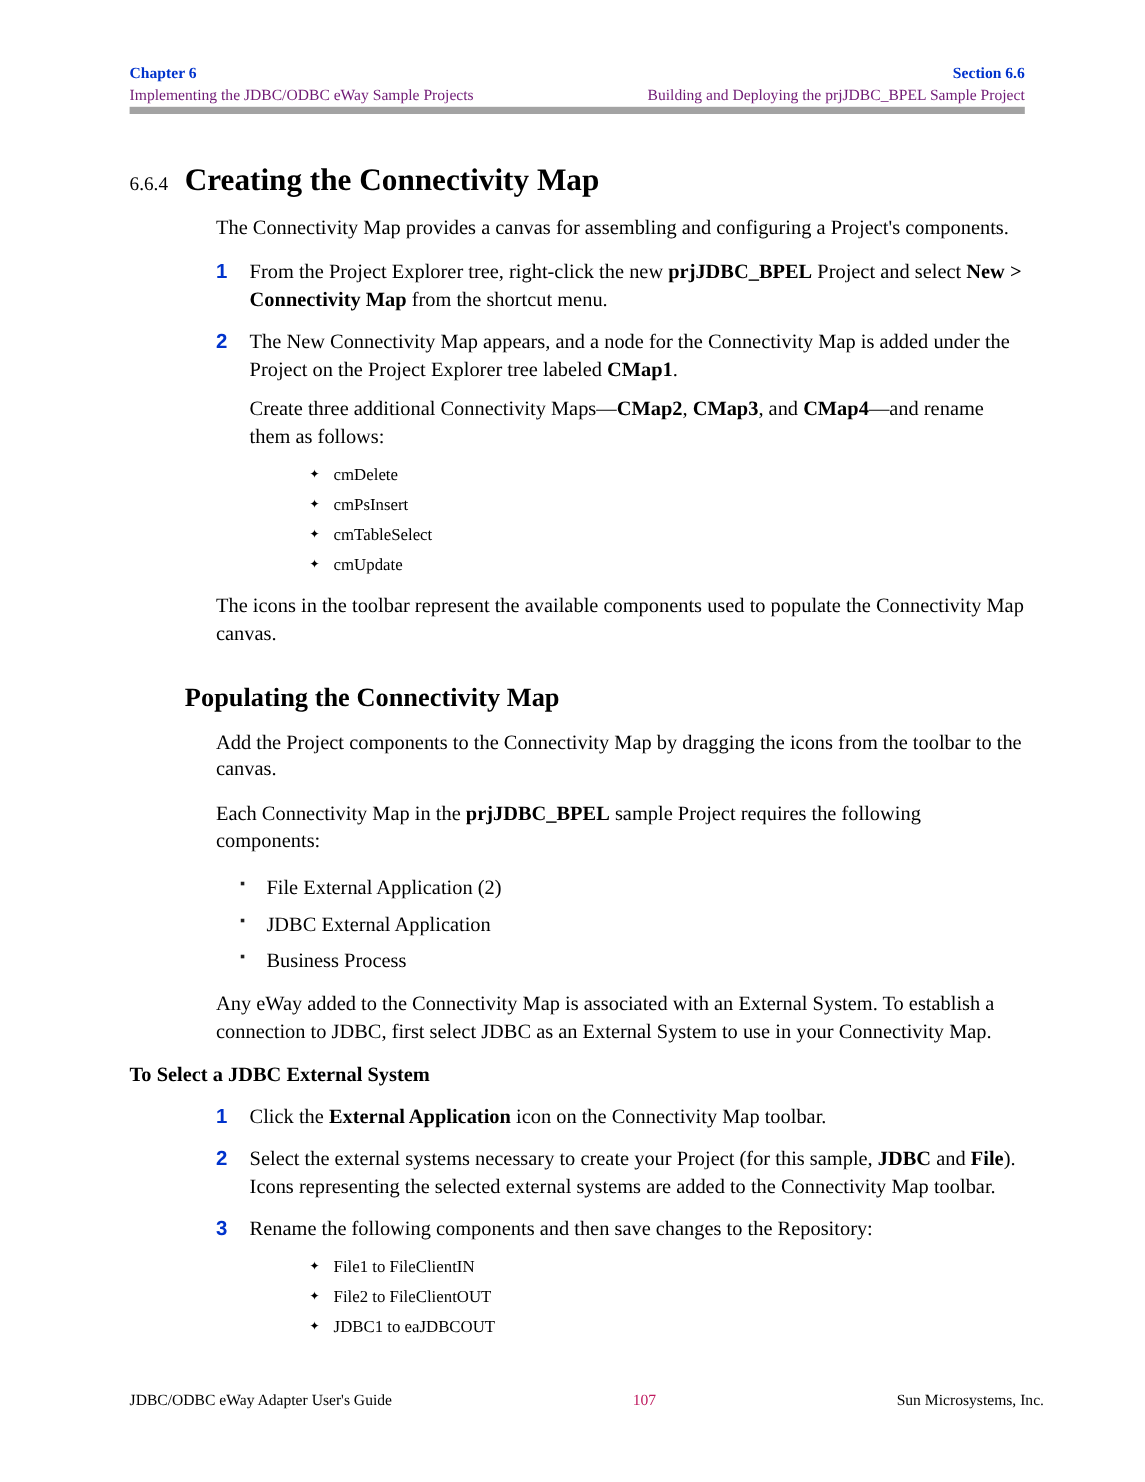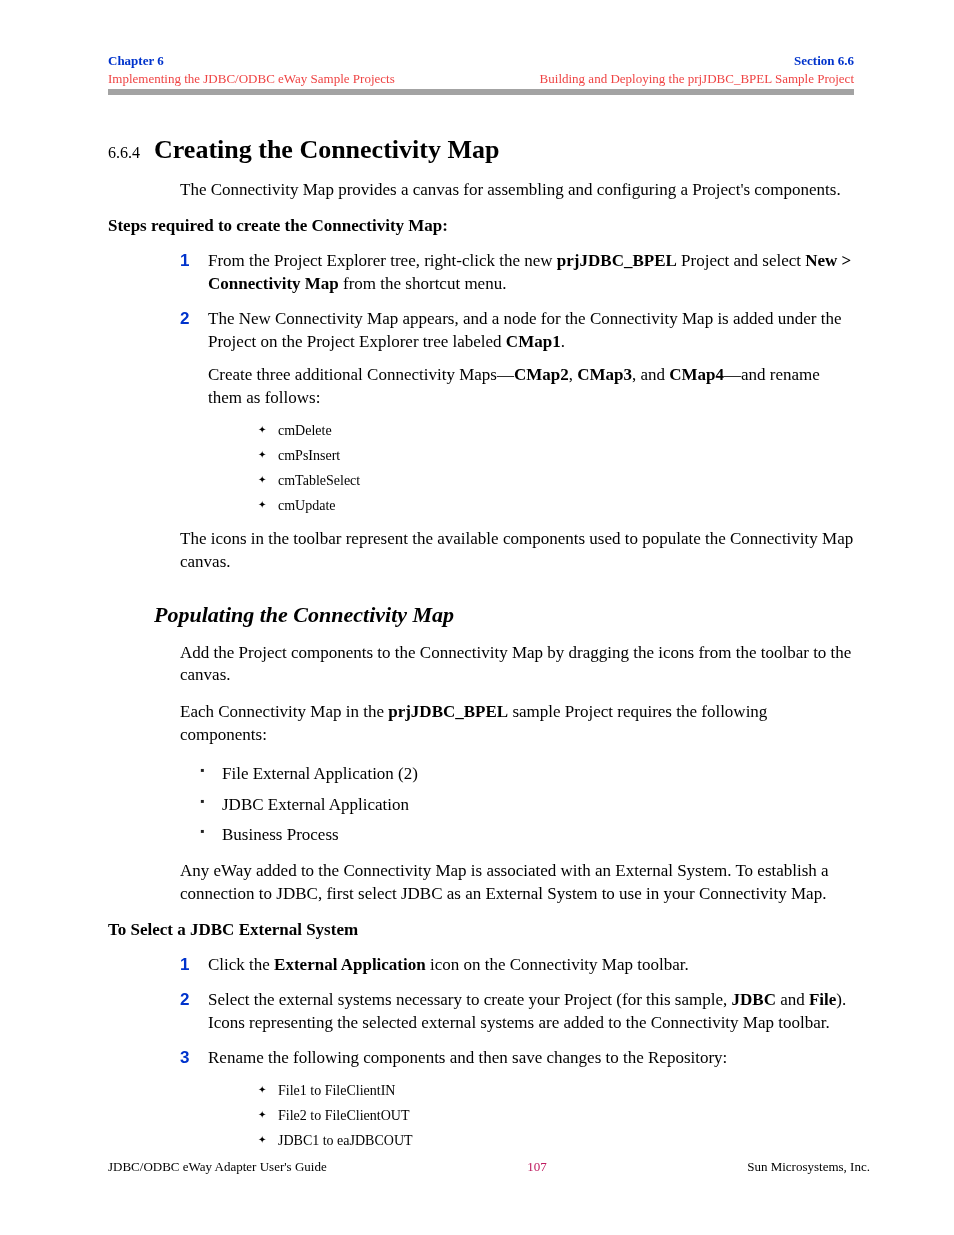--- a/index.html
+++ b/index.html
@@ -23,21 +23,21 @@
     justify-content: space-between;
     border-bottom: 6px solid #a3a3a3;
     padding-bottom: 2px;
     margin-bottom: 40px;
     font-size: 13px;
     line-height: 1.35;
   }
   .header .left { text-align: left; }
   .header .right { text-align: right; }
   .header .blue { color: #0033cc; font-weight: bold; }
-  .header .sub { color: #ef4444; }
+  .header .sub { color: #701a75; }
   h1.section-title {
     font-size: 26px;
     font-weight: bold;
     margin: 0 0 14px 0;
   }
   .section-number {
     font-size: 16px;
     font-weight: normal;
     display: inline-block;
     width: 46px;
@@ -119,21 +119,20 @@
     position: absolute;
     left: 0;
     top: 0;
     color: #222;
     font-size: 12px;
   }
   h2.subsection {
     font-size: 22px;
     font-weight: bold;
     margin: 28px 0 14px 46px;
-    font-style: italic;
   }
   .footer {
     position: absolute;
     left: 108px;
     right: 84px;
     bottom: 60px;
     display: flex;
     justify-content: space-between;
     font-size: 13px;
   }
@@ -155,21 +154,20 @@
       <div class="sub">Building and Deploying the prjJDBC_BPEL Sample Project</div>
     </div>
   </div>
 
   <h1 class="section-title">
     <span class="section-number">6.6.4</span><span>Creating the Connectivity Map</span>
   </h1>
 
   <p class="body-text indent1">The Connectivity Map provides a canvas for assembling and configuring a Project's components.</p>
 
-  <p class="bold-line indent0">Steps required to create the Connectivity Map:</p>
 
   <ol class="numbered">
     <li>
       <span>From the Project Explorer tree, right-click the new </span><b>prjJDBC_BPEL</b><span> Project and select </span><b>New &gt; Connectivity Map</b><span> from the shortcut menu.</span>
     </li>
     <li>
       <span>The New Connectivity Map appears, and a node for the Connectivity Map is added under the Project on the Project Explorer tree labeled </span><b>CMap1</b><span>.</span>
       <div class="sub-para">
         <span>Create three additional Connectivity Maps—</span><b>CMap2</b><span>, </span><b>CMap3</b><span>, and </span><b>CMap4</b><span>—and rename them as follows:</span>
       </div>

